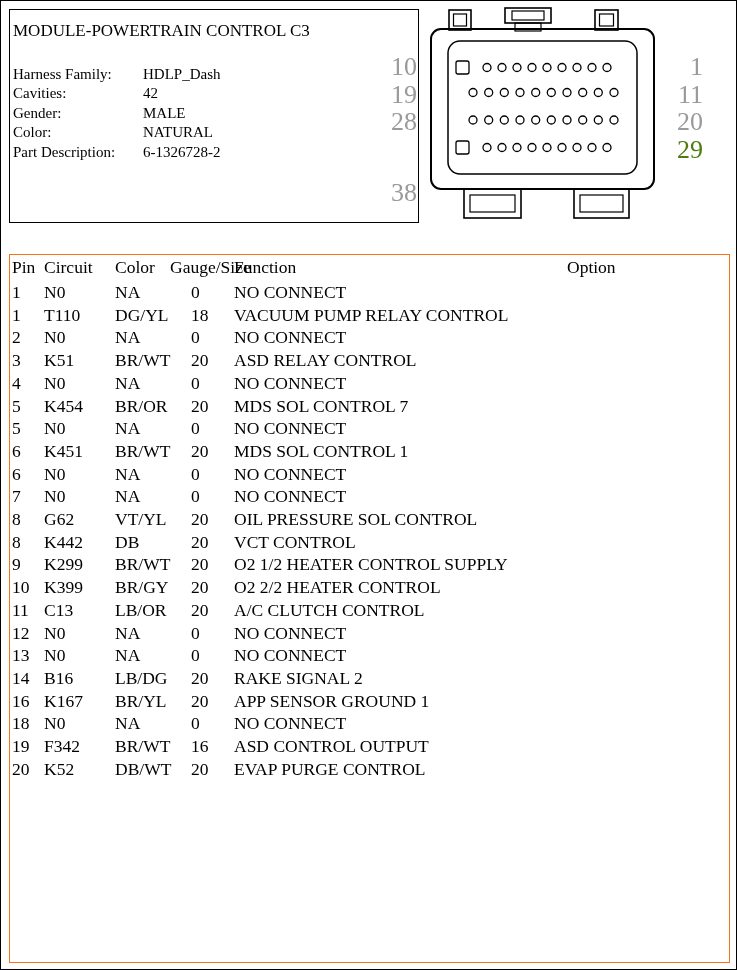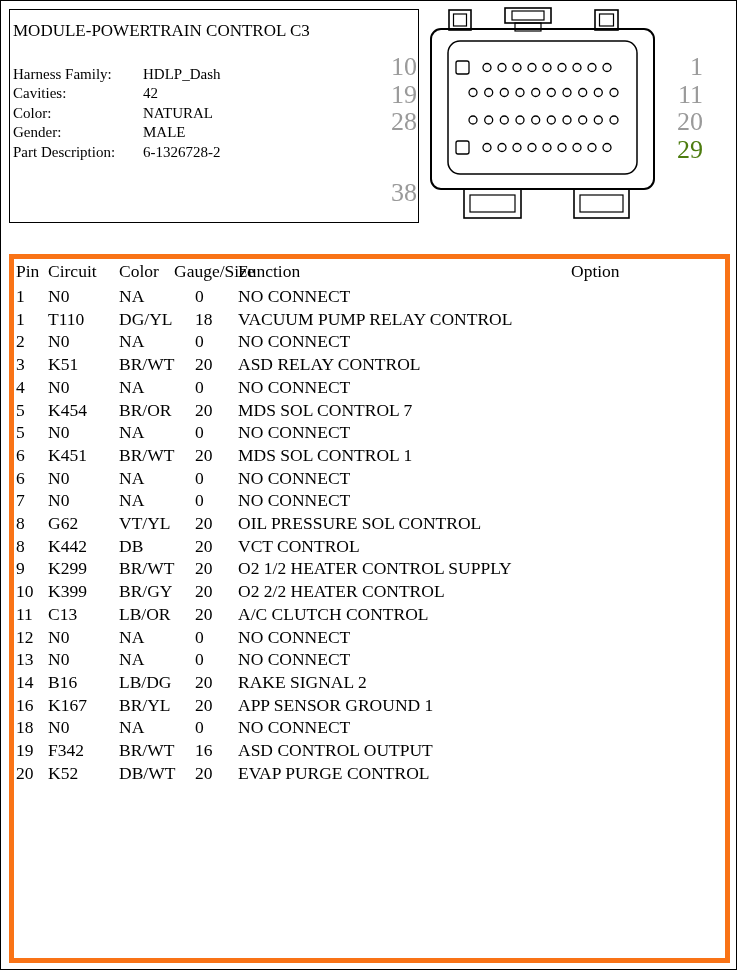--- a/index.html
+++ b/index.html
@@ -37,21 +37,21 @@
     font-family: "Liberation Serif", serif;
   }
   .pin-labels.left  { left: 370px; width: 46px; }
   .pin-labels.right { left: 660px; width: 42px; }
   .connector-svg { position: absolute; left: 425px; top: 2px; }
 
   
   .pin-table-wrap {
     position: absolute; left: 8px; top: 253px;
     width: 721px; height: 709px;
-    border: 5px solid #f97316;
+    border: 1px solid #f97316;
     overflow: hidden;
     background: #fff;
   }
   table.pin-table {
     width: 100%;
     border-collapse: collapse;
     table-layout: fixed;
     font-size: 17.5px;
   }
   .pin-table th {
@@ -85,26 +85,26 @@
 
     <div class="info-row">
         <span class="info-label">Harness Family:</span>
         <span class="info-value">HDLP_Dash</span>
       </div>
         <div class="info-row">
         <span class="info-label">Cavities:</span>
         <span class="info-value">42</span>
       </div>
         <div class="info-row">
+        <span class="info-label">Gender:</span>
+        <span class="info-value">MALE</span>
+      </div>
+        <div class="info-row">
         <span class="info-label">Color:</span>
         <span class="info-value">NATURAL</span>
-      </div>
-        <div class="info-row">
-        <span class="info-label">Gender:</span>
-        <span class="info-value">MALE</span>
       </div>
         <div class="info-row">
         <span class="info-label">Part Description:</span>
         <span class="info-value">6-1326728-2</span>
       </div>
       </div>
   </div>
 
   <div class="pin-labels left">
 

